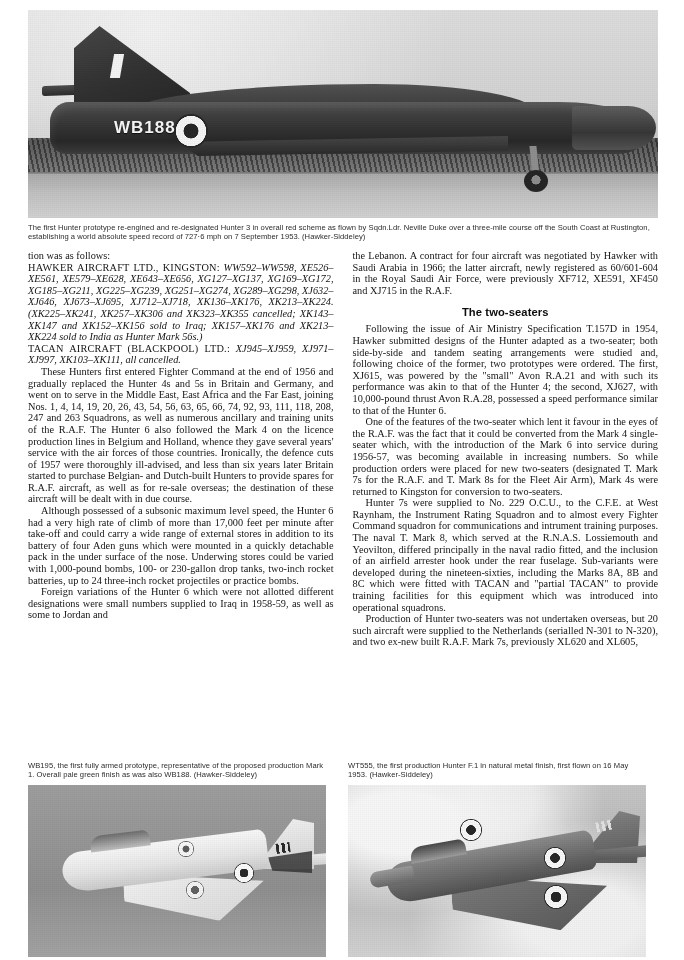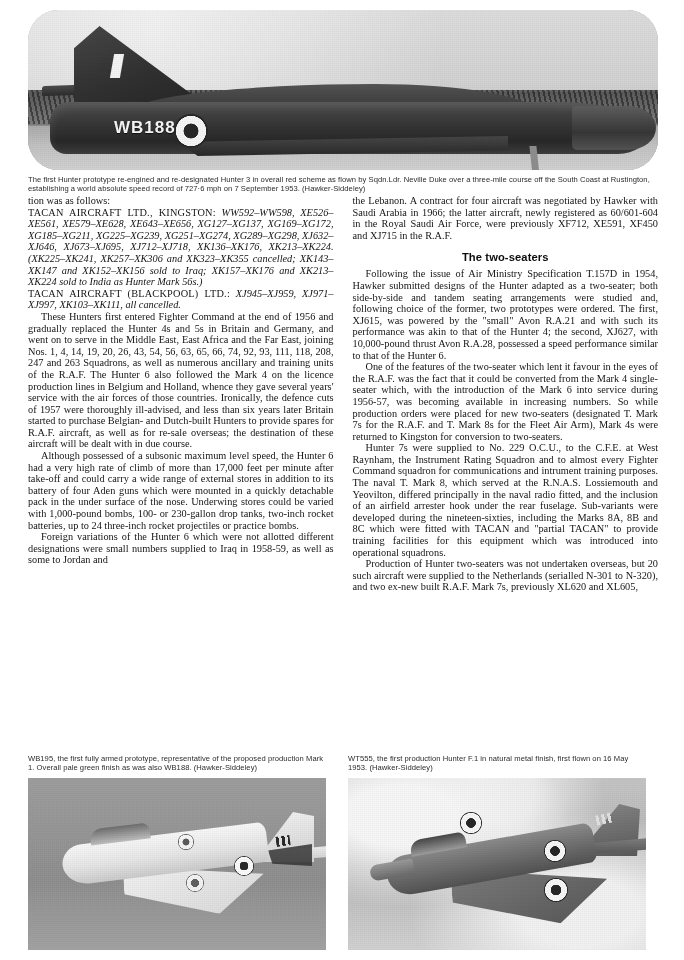--- a/index.html
+++ b/index.html
@@ -35,21 +35,21 @@
   .grain{
     position:absolute;inset:0;
     opacity:.22;
     background-image:
       repeating-linear-gradient(0deg, rgba(0,0,0,.10) 0 1px, rgba(0,0,0,0) 1px 2px),
       repeating-linear-gradient(90deg, rgba(0,0,0,.08) 0 1px, rgba(0,0,0,0) 1px 2px);
     pointer-events:none;
   }
 
   
-  #hero{width:630px;height:160px;border-radius:31px;}
+  #hero{width:630px;height:208px;}
   #hero .ground{
     position:absolute;left:0;right:0;bottom:0;height:78px;
     background:linear-gradient(180deg,#6f6f6a 0%,#5c5c57 26%,#7a7a75 40%,#9b9b96 58%,#b6b6b2 100%);
   }
   #hero .grass{
     position:absolute;left:0;right:0;bottom:46px;height:34px;
     background:
       repeating-linear-gradient(78deg, rgba(30,30,28,.55) 0 2px, rgba(140,140,135,.2) 2px 5px),
       linear-gradient(180deg,#4c4c48,#7d7d78);
     opacity:.9;
@@ -214,21 +214,21 @@
     line-height:9px;
     color:#2b2b2b;
     letter-spacing:.05px;
   }
   #hero-caption{width:630px;margin-top:5px;}
 
   
   .cols{
     display:flex;
     gap:19px;
-    margin-top:2px;
+    margin-top:9px;
   }
   .col{width:int;flex:1 1 0;}
   p{
     margin:0;
     font-family:"Liberation Serif", serif;
     font-size:10.3px;
     line-height:11.6px;
     text-align:justify;
     color:#141414;
   }
@@ -245,21 +245,21 @@
     margin:10px 0 5px 0;
     color:#0d0d0d;
     letter-spacing:.1px;
     text-align:center;
   }
 
   
   .bottom{
     position:absolute;
     left:28px;right:26px;
-    bottom:10px;
+    bottom:3px;
   }
   .bottom-caps{display:flex;gap:22px;}
   .bottom-caps .cap{width:298px;}
   .bottom-photos{display:flex;gap:22px;margin-top:6px;}
 </style>
 </head>
 <body>
 
 <div class="page">
 
@@ -284,21 +284,21 @@
 
   <div class="caption" id="hero-caption">The first Hunter prototype re-engined and re-designated Hunter 3 in overall red scheme as flown by Sqdn.Ldr. Neville Duke over a three-mile course off the South Coast at Rustington, establishing a world absolute speed record of 727·6 mph on 7 September 1953. (Hawker-Siddeley)</div>
 
   <div class="cols">
 
     <div class="col">
 
       <p>tion was as follows:</p>
 
       <p>
-        <span class="smallcaps">TACAN AIRCRAFT LTD., KINGSTON:</span>
+        <span class="smallcaps">HAWKER AIRCRAFT LTD., KINGSTON:</span>
         <span class="ital">WW592–WW598, XE526–XE561, XE579–XE628, XE643–XE656, XG127–XG137, XG169–XG172, XG185–XG211, XG225–XG239, XG251–XG274, XG289–XG298, XJ632–XJ646, XJ673–XJ695, XJ712–XJ718, XK136–XK176, XK213–XK224. (XK225–XK241, XK257–XK306 and XK323–XK355 cancelled; XK143–XK147 and XK152–XK156 sold to Iraq; XK157–XK176 and XK213–XK224 sold to India as Hunter Mark 56s.)</span>
       </p>
 
       <p>
         <span class="smallcaps">TACAN AIRCRAFT (BLACKPOOL) LTD.:</span>
         <span class="ital">XJ945–XJ959, XJ971–XJ997, XK103–XK111, all cancelled.</span>
       </p>
 
 
       <p class="indent">These Hunters first entered Fighter Command at the end of 1956 and gradually replaced the Hunter 4s and 5s in Britain and Germany, and went on to serve in the Middle East, East Africa and the Far East, joining Nos. 1, 4, 14, 19, 20, 26, 43, 54, 56, 63, 65, 66, 74, 92, 93, 111, 118, 208, 247 and 263 Squadrons, as well as numerous ancillary and training units of the R.A.F. The Hunter 6 also followed the Mark 4 on the licence production lines in Belgium and Holland, whence they gave several years' service with the air forces of those countries. Ironically, the defence cuts of 1957 were thoroughly ill-advised, and less than six years later Britain started to purchase Belgian- and Dutch-built Hunters to provide spares for R.A.F. aircraft, as well as for re-sale overseas; the destination of these aircraft will be dealt with in due course.</p>

